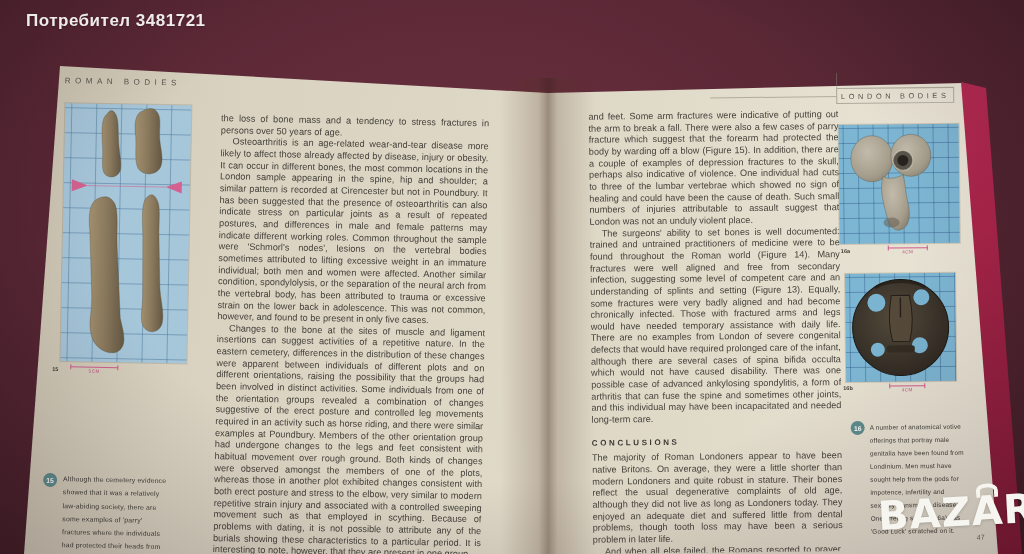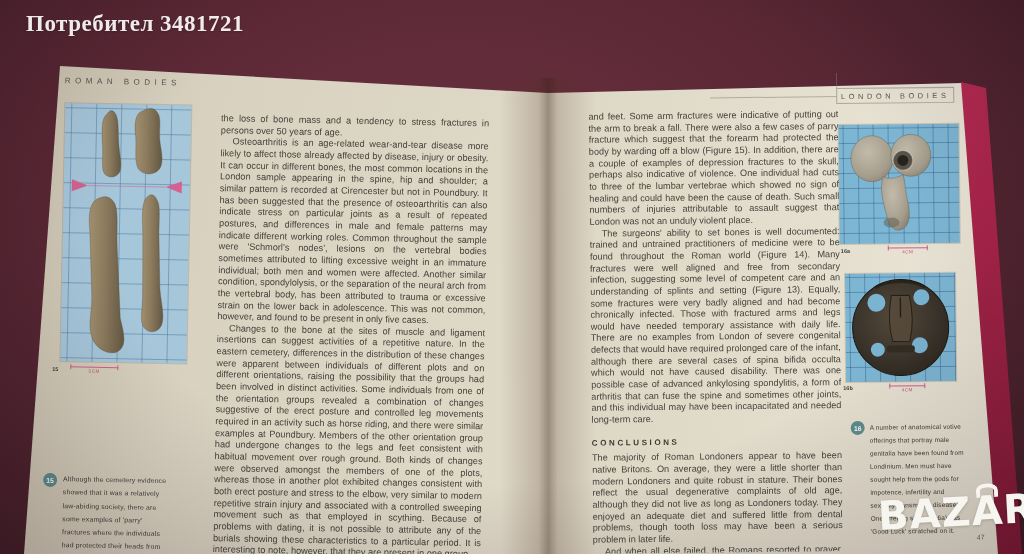--- a/index.html
+++ b/index.html
@@ -26,21 +26,21 @@
   }
   .gutter{
     position:absolute;left:500px;top:78px;width:96px;height:476px;pointer-events:none;
     background:linear-gradient(to right,rgba(85,55,35,0) 0%,rgba(80,50,32,.22) 40%,rgba(58,36,24,.42) 50%,rgba(80,50,32,.20) 60%,rgba(85,55,35,0) 100%);
   }
   .vignette{position:absolute;inset:0;pointer-events:none;
     background:radial-gradient(ellipse at 50% 42%,rgba(0,0,0,0) 55%,rgba(28,10,16,.22) 100%);}
   
   .watermark{
     position:absolute;left:26px;top:11px;color:#fcfbfa;opacity:.93;
-    font-family:Liberation Serif, serif;font-weight:bold;font-size:23px;letter-spacing:.5px;
+    font-family:Liberation Sans, sans-serif;font-weight:bold;font-size:17px;letter-spacing:.5px;
     text-shadow:0 1px 2px rgba(0,0,0,.25);
   }
   .bazar{
     position:absolute;left:878px;top:492px;transform:rotate(-3deg);
     color:#f7f5ef;font-weight:900;font-size:40px;letter-spacing:1px;line-height:1;
     font-family:"DejaVu Sans", sans-serif;text-shadow:0 1px 3px rgba(0,0,0,.18);white-space:nowrap;
   }
   .bazar span{display:inline-block;}
   .bag-a{position:relative;}
   .bag-a::before{

